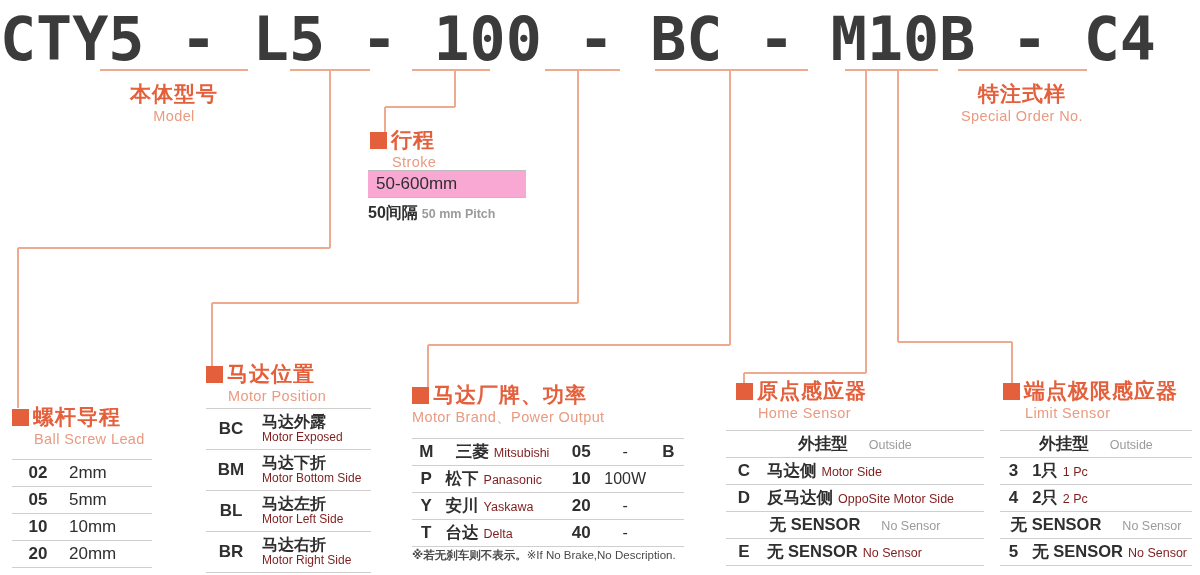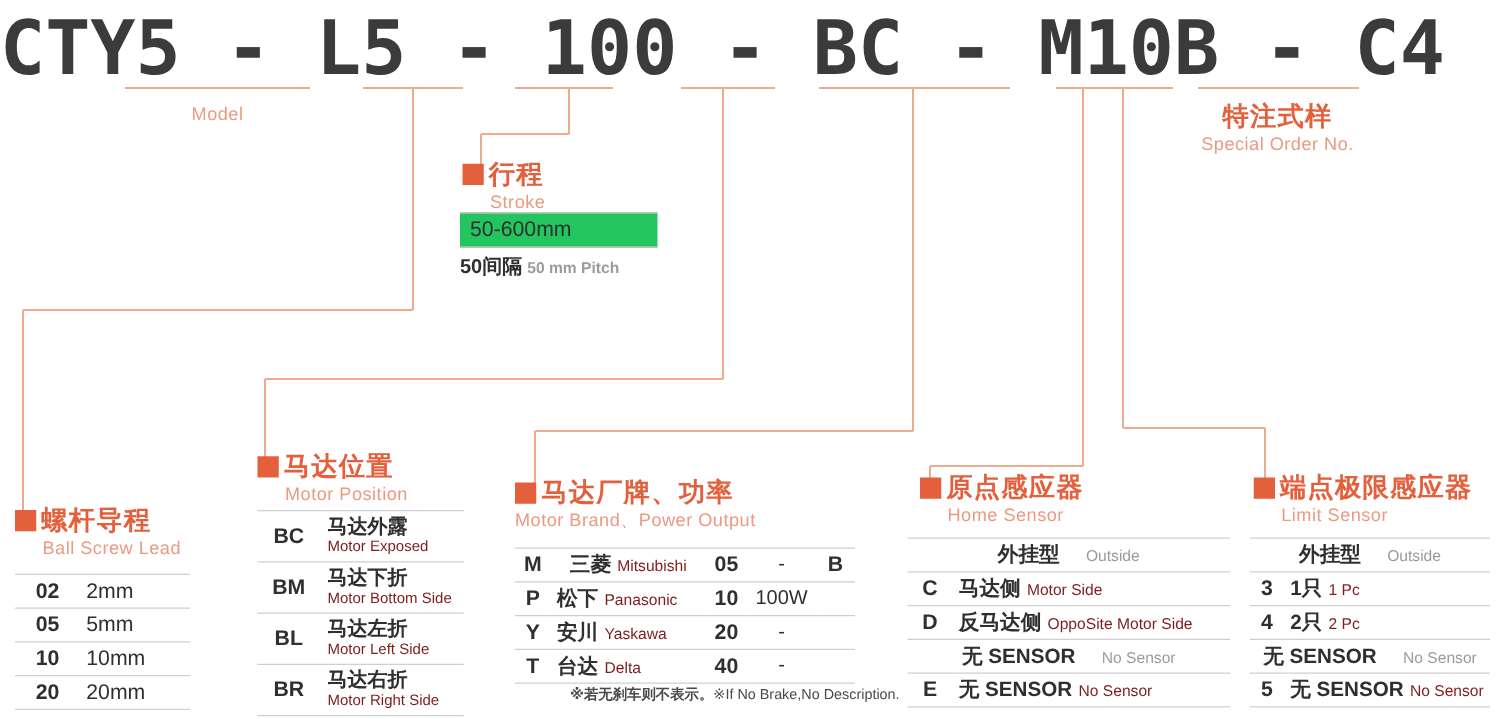--- a/index.html
+++ b/index.html
@@ -50,32 +50,32 @@
   td.dual .c{font-size:16.5px;font-weight:700;color:#2f2f2f;}
   td.dual .e{font-size:12.5px;color:#7f1d1d;margin-left:5px;}
   td.band{background:#f9e4dc;text-align:center;}
   td.band .c{font-size:16.5px;font-weight:700;color:#2f2f2f;}
   td.band .e{font-size:12.5px;color:#9b9b9b;margin-left:21px;}
   td.blank{background:#ffffff;border-top:1px solid #cfcfcf;border-bottom:1px solid #cfcfcf;}
 
   
   .stroke-box{position:absolute;}
   .stroke-row{
-    background:#22c55e;border-top:1px solid #bdbdbd;border-bottom:1px solid #bdbdbd;
+    background:#f9a8d4;border-top:1px solid #bdbdbd;border-bottom:1px solid #bdbdbd;
     height:26px;line-height:26px;padding:0 8px;font-size:17px;color:#2f2f2f;white-space:nowrap;
   }
   .stroke-note{margin-top:5px;white-space:nowrap;}
   .stroke-note .c{font-size:16px;font-weight:700;color:#2f2f2f;}
   .stroke-note .e{font-size:12.5px;color:#9b9b9b;margin-left:4px;font-weight:bold;}
 
   
   .footnote{
     position:absolute;white-space:nowrap;font-size:11.5px;color:#4a4a4a;
   }
-  .footnote b{font-weight:700;margin-left:44px;}
+  .footnote b{font-weight:700;}
 </style>
 </head>
 <body>
 
 <div class="stage">
 
   <svg id="wires" viewBox="0 0 1200 575" xmlns="http://www.w3.org/2000/svg">
     <g stroke="#edaa8f" stroke-width="1.6" fill="none" shape-rendering="crispEdges">
 
       <line x1="100" y1="70" x2="248" y2="70"></line>
@@ -110,20 +110,21 @@
       <line x1="898" y1="342" x2="1012" y2="342"></line>
       <line x1="1012" y1="342" x2="1012" y2="388"></line>
 
       <line x1="958" y1="70" x2="1087" y2="70"></line>
     </g>
   </svg>
 
   <div class="code-line">CTY5 - L5 - 100 - BC - M10B - C4 - 0001</div>
 
   <div class="head center" style="left:104px;top:82px;width:140px;">
+    <div class="cn">本体型号</div>
     <div class="en">Model</div>
   </div>
 
   <div class="head center" style="left:952px;top:82px;width:140px;">
     <div class="cn">特注式样</div>
     <div class="en">Special Order No.</div>
   </div>
 
   <div class="head" style="left:370px;top:128px;">
     <div class="cn">

